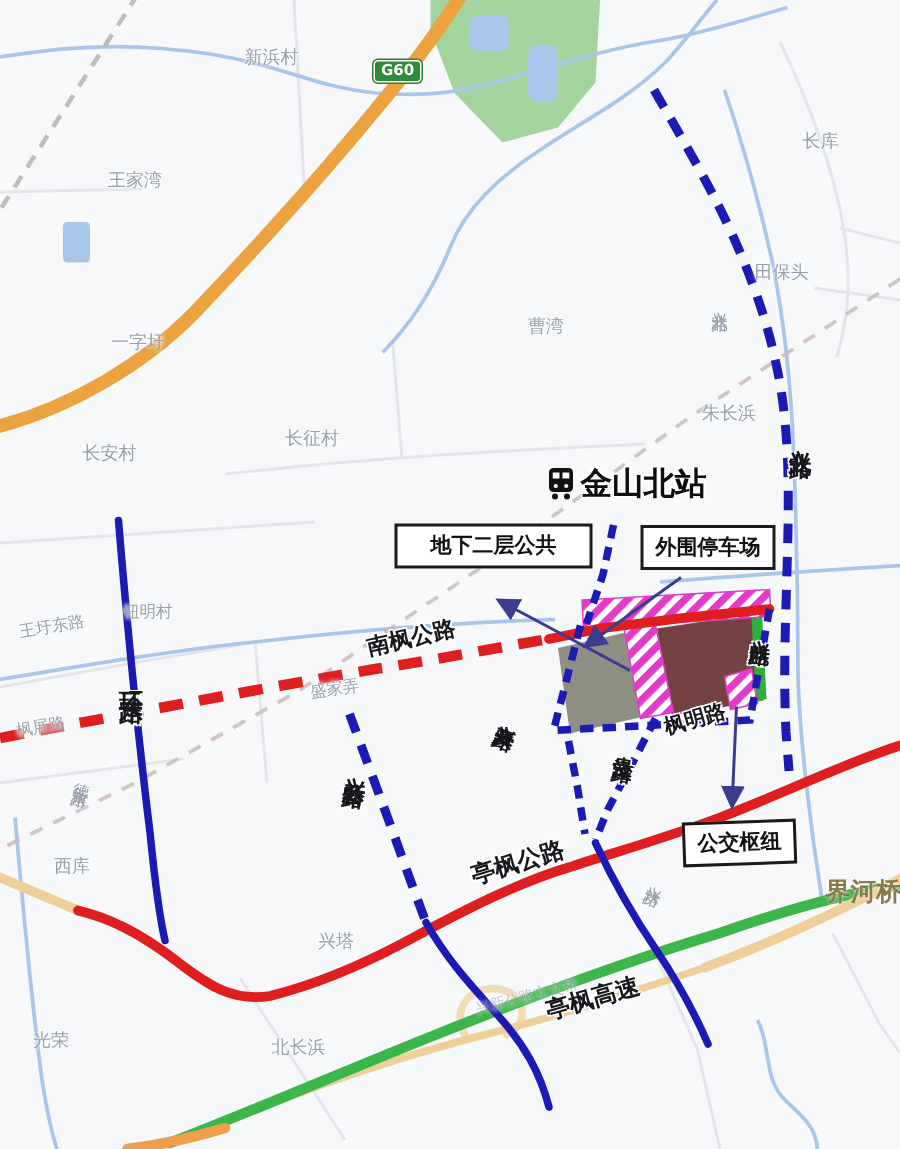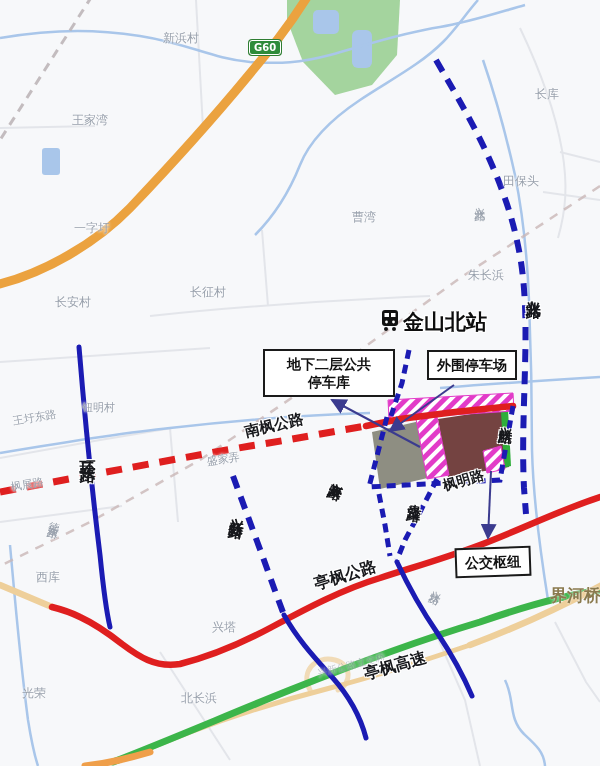--- a/index.html
+++ b/index.html
@@ -31,21 +31,21 @@
   .arrow{stroke:var(--arrow);stroke-width:2;fill:none}
   .map-label{position:absolute;white-space:pre;pointer-events:none;line-height:1.15;transform-origin:top left}
   .place{color:#98a0ac;font-size:12px;text-shadow:0 0 3px #fff,0 0 3px #fff}
   .road-bold{color:#17181c;font-weight:bold;font-size:14px;
     text-shadow:-1px -1px 0 #fff,1px -1px 0 #fff,-1px 1px 0 #fff,1px 1px 0 #fff}
   .bridge{color:#8a7a4e;font-size:17px;font-weight:bold;text-shadow:0 0 2px #fff}
   .vert{writing-mode:vertical-rl;text-orientation:upright;letter-spacing:2px}
   .callout{position:absolute;background:#fff;border:2px solid var(--callout_border);
     color:#111;font-weight:bold;font-size:14px;text-align:center;
     padding:4px 8px;line-height:1.3}
-  #station{position:absolute;left:380px;top:308px;display:flex;align-items:flex-start;gap:3px}
+  #station{position:absolute;left:364px;top:308px;display:flex;align-items:center;gap:3px}
   #station .st-name{font-size:21px;font-weight:bold;color:#0d0d0d;
     text-shadow:-1px -1px 0 #fff,1px -1px 0 #fff,-1px 1px 0 #fff,1px 1px 0 #fff}
   #g60-badge{position:absolute;left:249px;top:40px;background:var(--g60_badge);
     color:#fff;font-size:10px;font-weight:bold;padding:0 4px;border:1.5px solid #fff;
     border-radius:3px;box-shadow:0 0 0 1px #2e7d32;line-height:13px}
 </style>
 </head>
 <body>
 
 <div id="map">
@@ -179,16 +179,15 @@
     <circle cx="6" cy="21" r="2" fill="#111"></circle>
     <circle cx="14" cy="21" r="2" fill="#111"></circle>
   </svg>
   <span class="st-name">金山北站</span>
 </div>
 
 <div id="g60-badge">G60</div>
 
 <div class="callout" style="left:263px;top:349px;width:112px">
   <div>地下二层公共</div>
-  <div>停车库</div>
 </div>
 <div class="callout" style="left:427px;top:350px">外围停车场</div>
 <div class="callout" style="left:455px;top:547px;transform:rotate(-2deg)">公交枢纽</div>
 
 </body></html>

